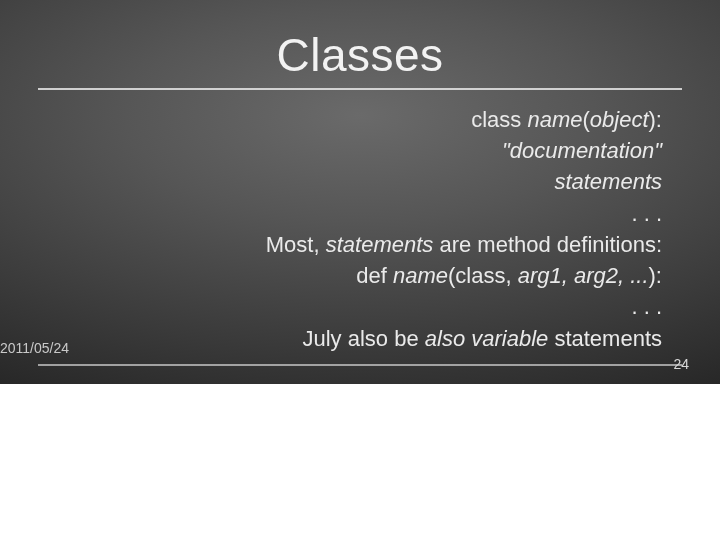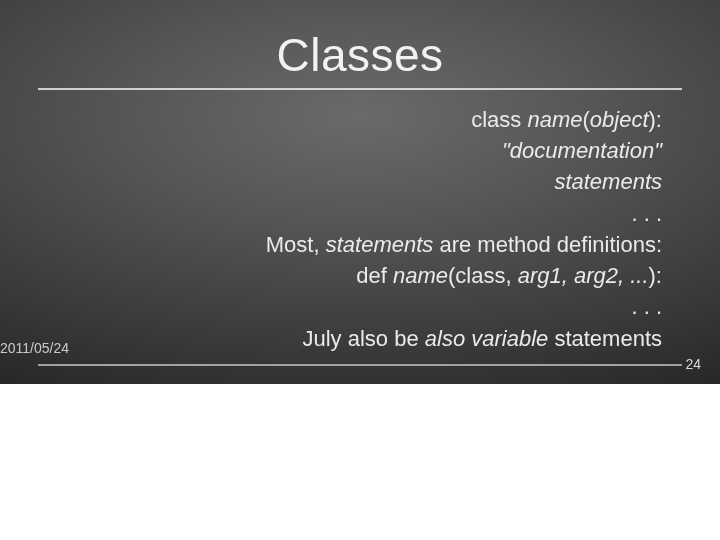--- a/index.html
+++ b/index.html
@@ -62,21 +62,21 @@
   }
   .footer .date {
     position: absolute;
     left: 0;
     width: 720px;
     text-align: left;
     bottom: 16px;
   }
   .footer .pnum {
     position: absolute;
-    right: 19px;
+    right: 31px;
     bottom: 0;
     color: #d8d8d8;
   }
   
   .it { font-style: italic; }
 </style>
 </head>
 <body>
 
 <div class="slide">

